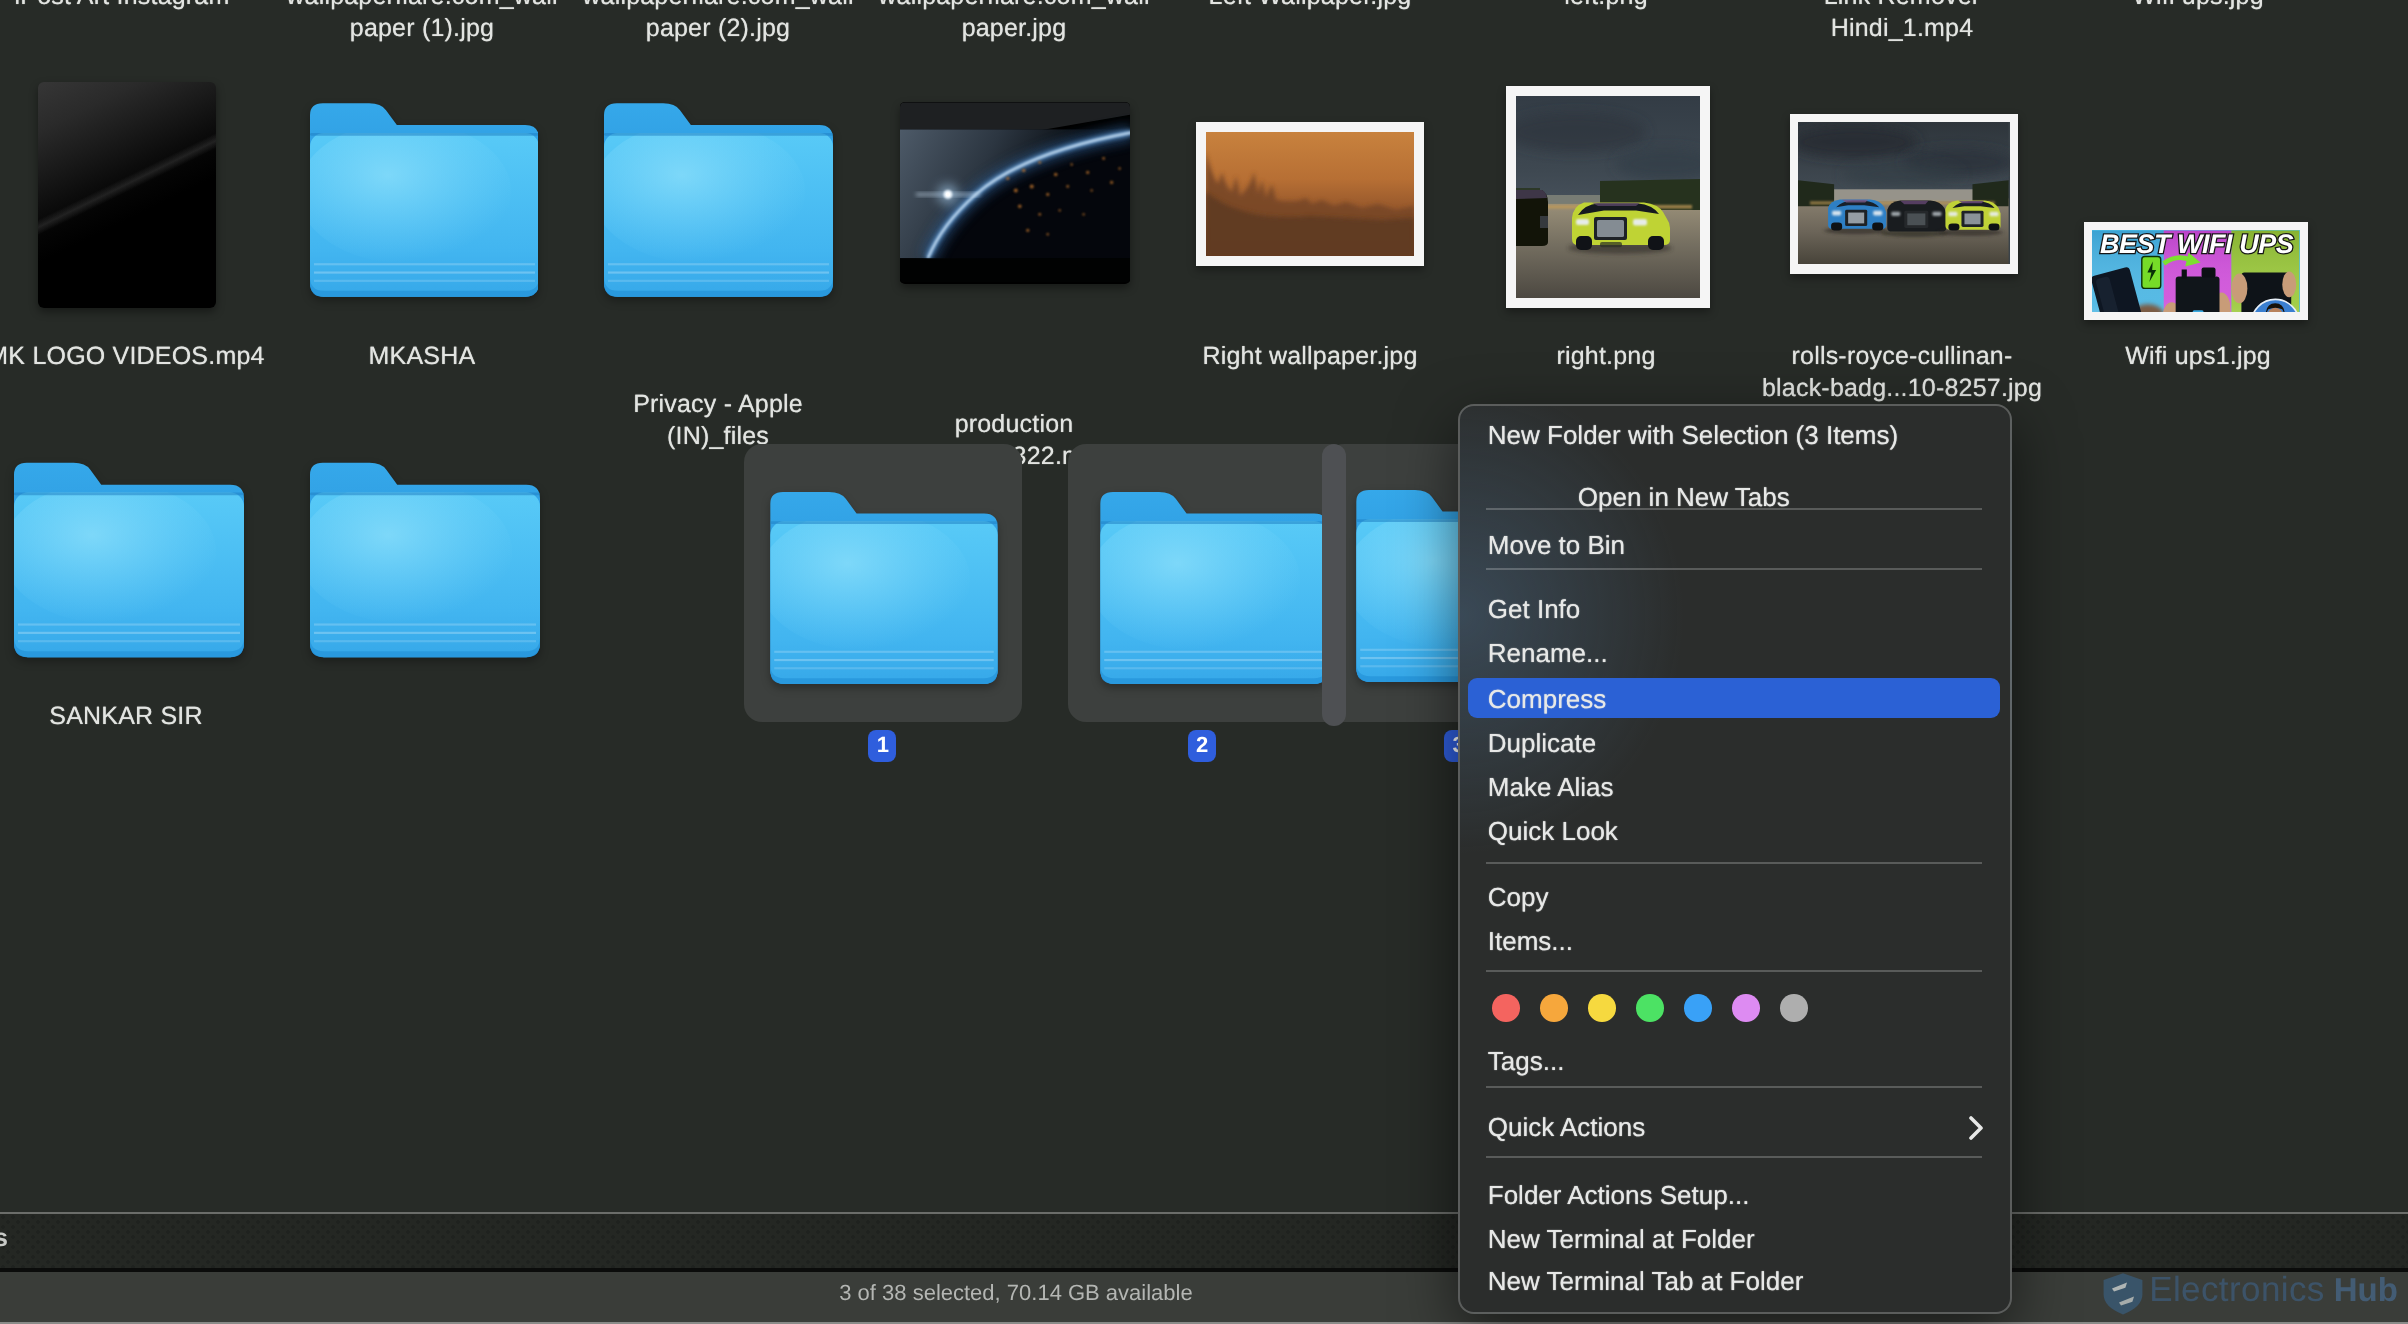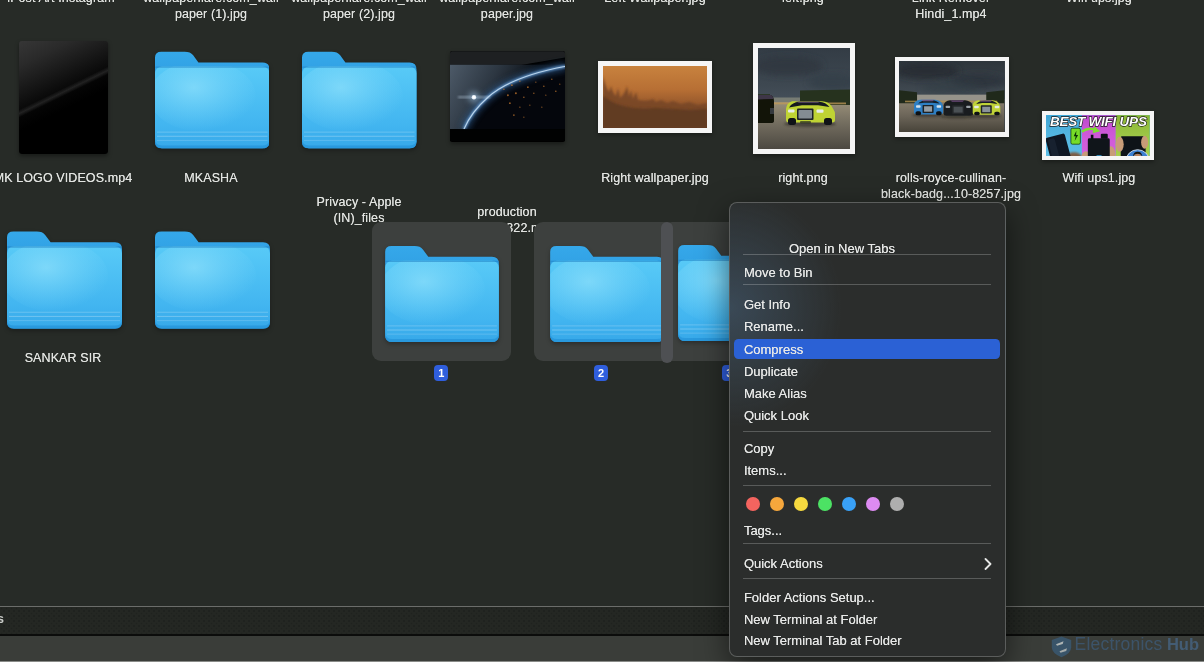--- a/index.html
+++ b/index.html
@@ -351,35 +351,37 @@
 
   <div style="position:absolute;left:0;top:605.8px;width:1204px;height:1px;background:#6b6d6a;"></div>
   <div style="position:absolute;left:0;top:606.8px;width:1204px;height:27.2px;background:#242723;
        background-image:radial-gradient(circle at 1.5px 1.5px,#1f221f 0.85px,rgba(0,0,0,0) 1.05px),
                         radial-gradient(circle at 4px 4px,#1f221f 0.85px,rgba(0,0,0,0) 1.05px);
        background-size:5px 5px;"></div>
   <div style="position:absolute;left:-3px;top:612px;color:#c8cac7;font-size:12.5px;font-weight:bold;">s</div>
   <div style="position:absolute;left:0;top:634px;width:1204px;height:1.6px;background:#0b0c0b;"></div>
   <div style="position:absolute;left:0;top:635.6px;width:1204px;height:26.4px;background:#3a3d39;"></div>
   <div style="position:absolute;left:0;top:660.6px;width:1204px;height:1.4px;background:#898b88;"></div>
+  <div style="position:absolute;left:308px;top:641px;width:400px;text-align:center;color:#b4b6b3;font-size:11px;">3 of 38 selected, 70.14 GB available</div>
 
   <div id="ehub" style="position:absolute;left:1050px;top:634.5px;width:160px;height:28px;">
     <svg width="154" height="28" viewBox="0 0 154 28">
       <path d="M11.5,1.6 L21.2,5 V12.2 Q21.2,18.3 11.5,22.2 Q1.8,18.3 1.8,12.2 V5 Z" fill="#3a566e" opacity="0.92"></path>
       <path d="M6,9.2 L13.5,6.2 L12.7,8.9 L7,10.8 Z" fill="#bcc0bd" opacity="0.9"></path>
       <path d="M9.5,16.2 L17,13.2 L16.2,15.9 L10.5,17.8 Z" fill="#b2b6b3" opacity="0.9"></path>
       <text x="24.6" y="15.4" font-family="Liberation Sans,sans-serif" font-size="17.5" fill="#3d5872" letter-spacing="0.2" opacity="0.85">Electronics</text>
       <text x="116.9" y="15.4" font-family="Liberation Sans,sans-serif" font-size="16.5" font-weight="bold" fill="#45617d" opacity="0.88">Hub</text>
     </svg>
   </div>
 
   <div id="menu" style="position:absolute;left:728.8px;top:202.3px;width:277px;height:454.5px;border-radius:8px;
        background:radial-gradient(160px 170px at 0px 105px, rgba(88,130,172,0.33), rgba(88,130,172,0) 70%),#2b2d2c;
        border:1px solid rgba(140,142,140,0.5);box-sizing:border-box;
        box-shadow:0 10px 30px rgba(0,0,0,0.55);color:#e7e8e7;font-size:13px;">
+    <div class="mi" style="top:4.4px;">New Folder with Selection (3 Items)</div>
     <div class="mi" style="top:36px;margin-left:45px;">Open in New Tabs</div>
     <div class="sep" style="top:50.7px;"></div>
     <div class="mi" style="top:59.6px;">Move to Bin</div>
     <div class="sep" style="top:81.2px;"></div>
     <div class="mi" style="top:92.1px;">Get Info</div>
     <div class="mi" style="top:113.6px;">Rename...</div>
     <div style="position:absolute;left:4px;top:135.4px;width:266px;height:20px;border-radius:4.5px;background:#2b61d5;"></div>
     <div class="mi" style="top:136.5px;">Compress</div>
     <div class="mi" style="top:158.7px;">Duplicate</div>
     <div class="mi" style="top:180.6px;">Make Alias</div>

